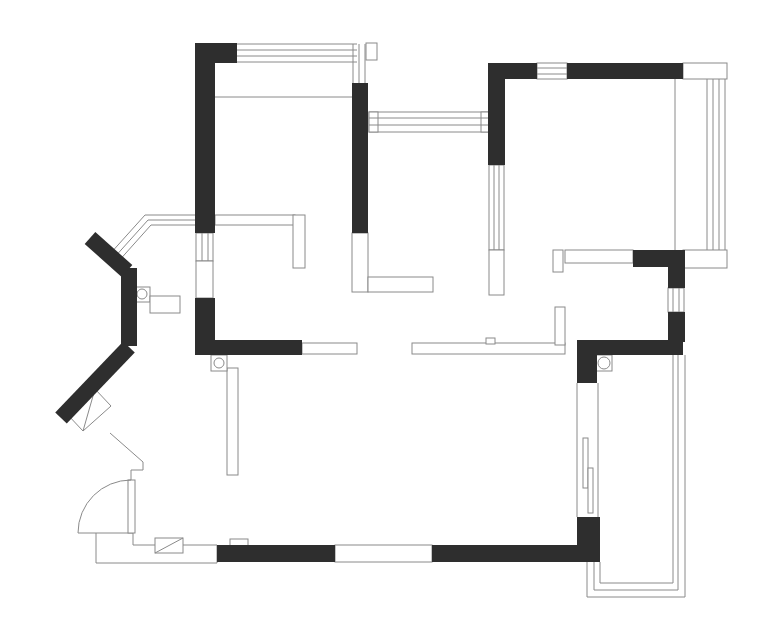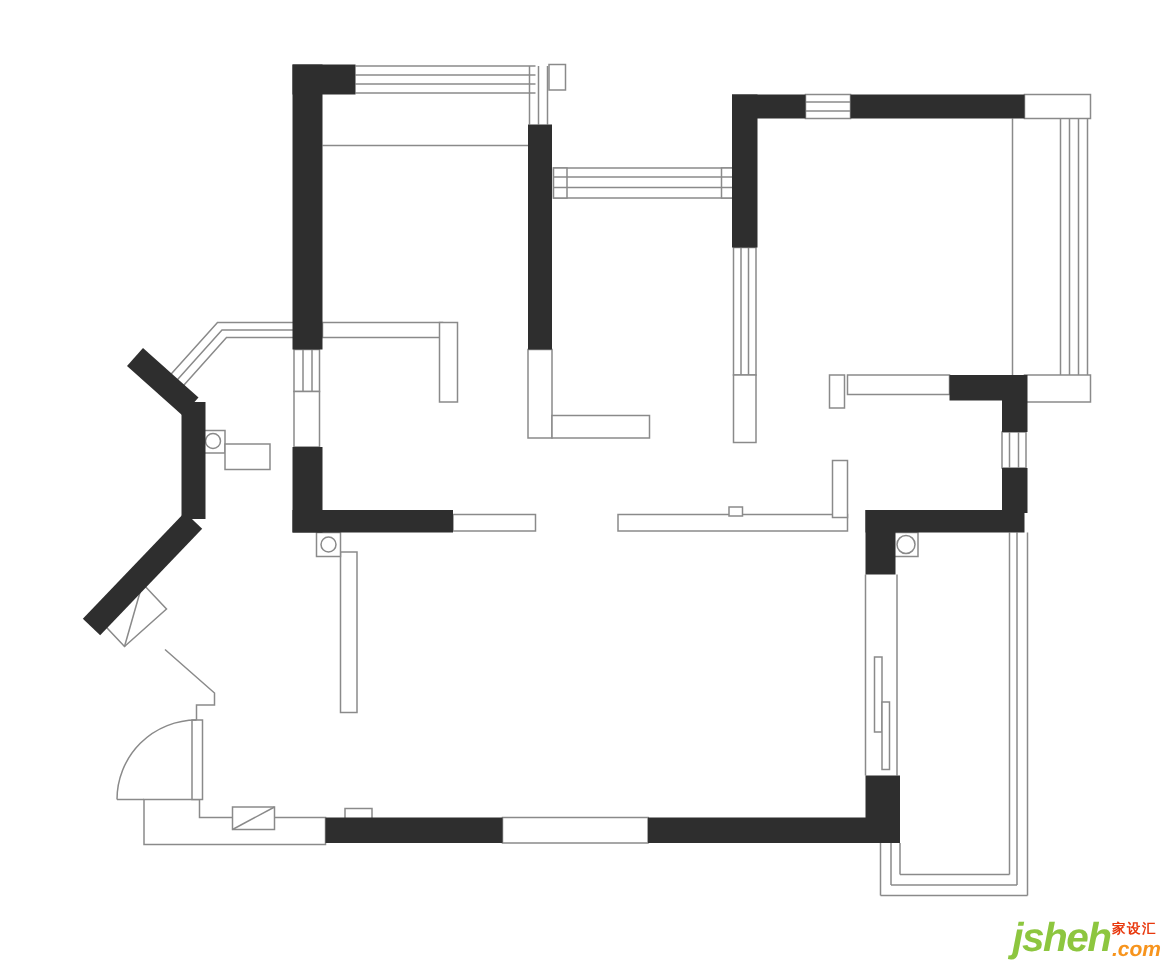--- a/index.html
+++ b/index.html
@@ -111,20 +111,13 @@
       <rect x="577" y="340" width="106" height="15" fill="#2e2e2e"></rect>
       <rect x="577" y="340" width="20" height="43" fill="#2e2e2e"></rect>
       <rect x="577" y="517" width="23" height="45" fill="#2e2e2e"></rect>
       <rect x="432" y="545" width="168" height="17" fill="#2e2e2e"></rect>
       <rect x="217" y="545" width="118" height="17" fill="#2e2e2e"></rect>
       <rect x="121" y="268" width="16" height="78" fill="#2e2e2e"></rect>
       <line x1="90" y1="238" x2="127" y2="271" stroke="#2e2e2e" stroke-width="16"></line>
       <line x1="129" y1="347" x2="61" y2="418" stroke="#2e2e2e" stroke-width="16"></line>
     </svg>
 
-  <div id="watermark">
-    <span class="wm-brand" style="color: rgb(141, 198, 63);">jsheh</span>
-    <span class="wm-col">
-      <span class="wm-cn" style="color: rgb(232, 56, 13);">家设汇</span>
-      <span class="wm-tld" style="color: rgb(247, 148, 29);">.com</span>
-    </span>
-  </div>
 </div>
 
 </body></html>

